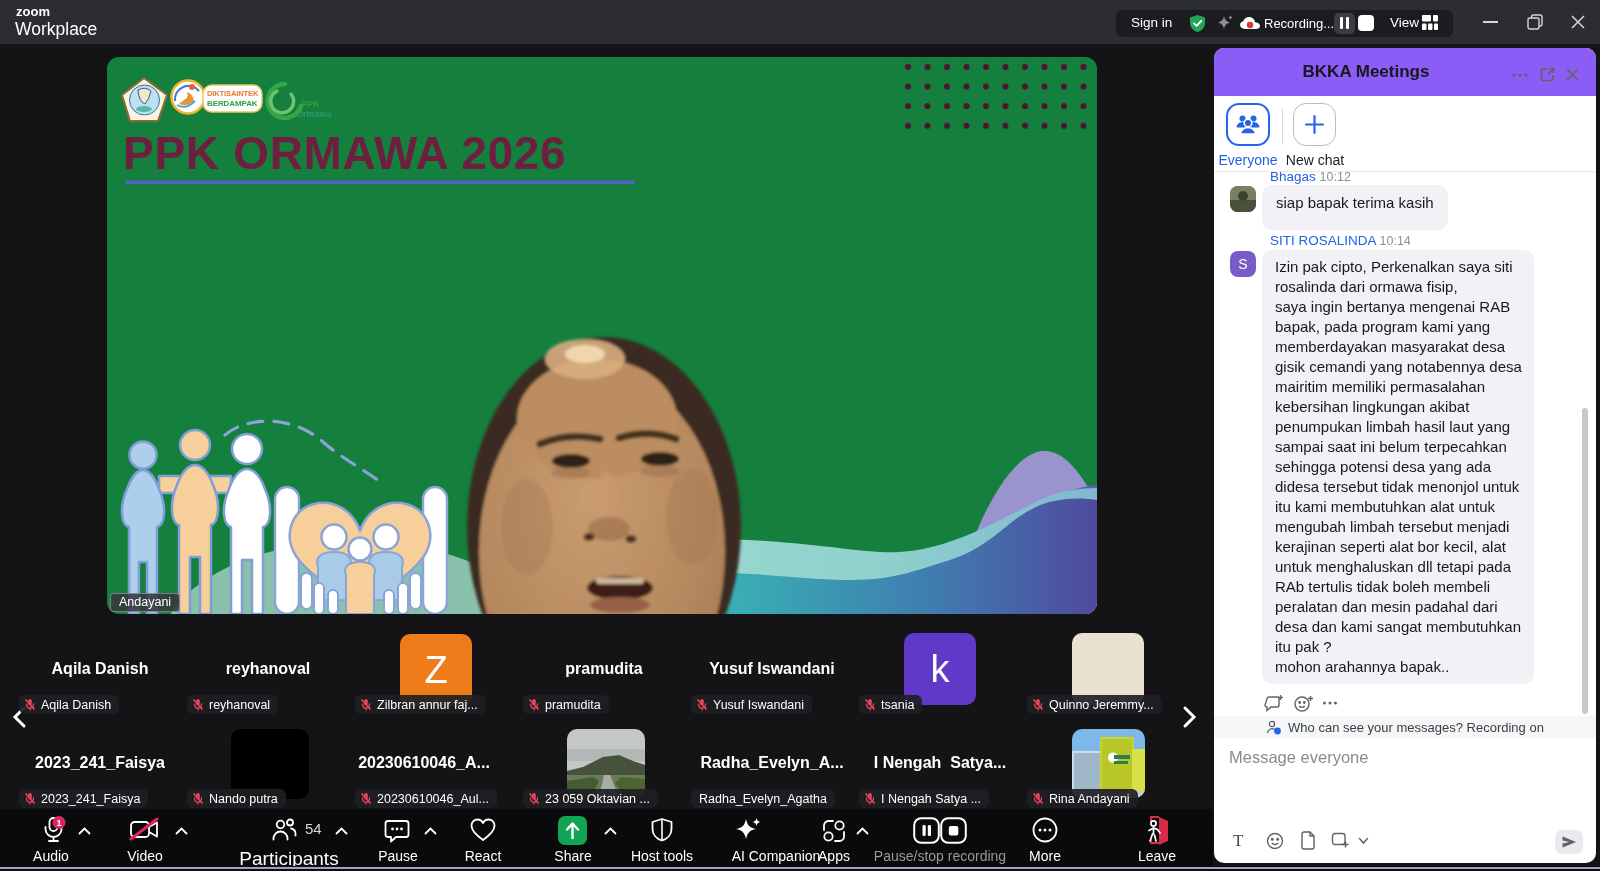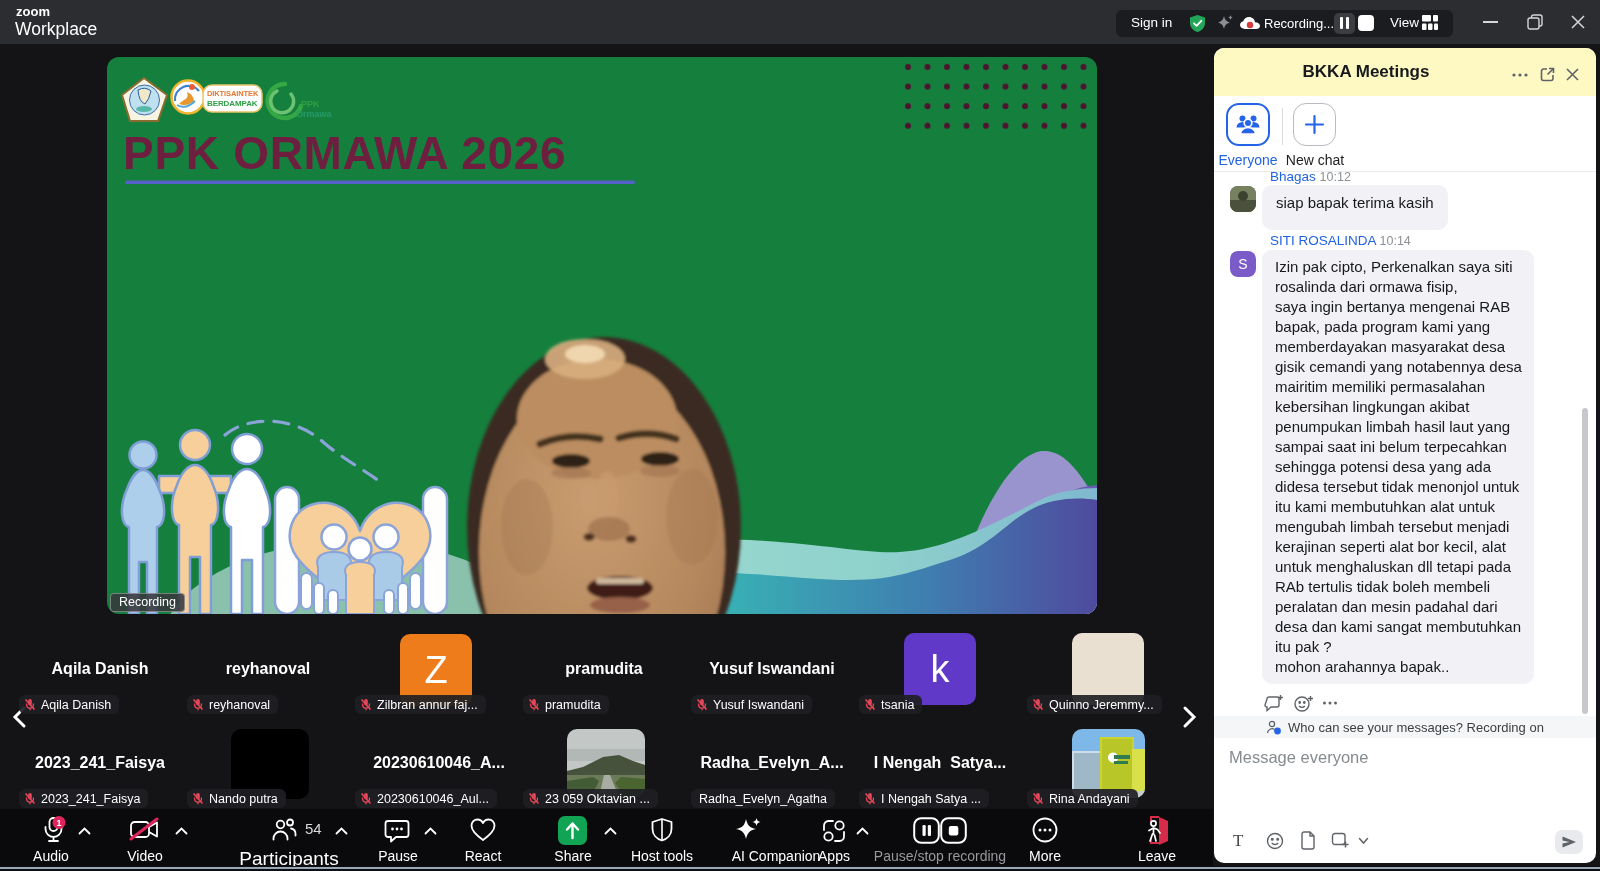--- a/index.html
+++ b/index.html
@@ -17,21 +17,21 @@
   .tile { position:absolute; width:162px; height:88px; border-radius:10px; background:#141417; }
   .tname { position:absolute; width:162px; text-align:center; color:#fff; font-weight:bold; font-size:16px; white-space:nowrap; }
   .plabel { position:absolute; display:inline-flex; align-items:center; background:rgba(32,32,36,.92); border-radius:6px; height:19px; padding:0 8px 0 5px; color:#fff; font-size:12.5px; white-space:nowrap; z-index:5; }
   .plabel svg { margin-right:5px; }
   .pl2 { padding-left:8px; }
   .avatar { position:absolute; width:72px; height:72px; border-radius:10px; display:flex; align-items:center; justify-content:center; color:#fff; }
   
   #toolbar { position:absolute; left:0; top:809px; width:1213px; height:57px; background:#0a0a0c; }
   
   #chat { position:absolute; left:1214px; top:48px; width:382px; height:815px; background:#fff; border-radius:10px; overflow:hidden; }
-  #chat-head { position:absolute; left:0; top:0; width:382px; height:48px; background:#fef9c3;padding-left:47px; }
+  #chat-head { position:absolute; left:0; top:0; width:382px; height:48px; background:#8b5cf6;padding-left:47px; }
   .bubble { position:absolute; background:#f1f1f6; border-radius:10px; color:#17191c; font-size:15px; line-height:20px; }
 </style>
 </head>
 <body>
 
 <div id="topbar">
   <div class="abs" style="left:16px;top:4px;color:#fff;font-size:13px;font-weight:bold;">zoom</div>
   <div class="abs" style="left:15px;top:19px;color:#fff;font-size:17.5px;">Workplace</div>
   <div id="tb-pill"></div>
   <div class="tb-txt" style="left:1131px;font-size:13.5px;top:15px;">Sign in</div>
@@ -177,21 +177,21 @@
     <ellipse cx="553" cy="414" rx="20" ry="6" fill="#9c7150" opacity="0.55"></ellipse>
     <ellipse cx="500" cy="440" rx="11" ry="26" fill="#c89a6e" opacity="0.8"></ellipse>
     <ellipse cx="502" cy="472" rx="21" ry="12" fill="#8f6242" opacity="0.5"></ellipse>
     <ellipse cx="482" cy="480" rx="5.5" ry="4" fill="#4f3220"></ellipse>
     <ellipse cx="524" cy="482" rx="5.5" ry="4" fill="#4f3220"></ellipse>
     <ellipse cx="513" cy="531" rx="33" ry="12" fill="#3f1f16"></ellipse>
     <rect x="489" y="521" width="48" height="6" rx="3" fill="#cdb69a"></rect>
     <ellipse cx="513" cy="548" rx="30" ry="8" fill="#96614a"></ellipse>
   </g>
 </svg>
-<div id="soecipto">Recording</div>
+<div id="soecipto">Andayani</div>
 </div>
 
 
 <div class="tile" style="left:19px;top:626px;"></div>
 <div class="tile" style="left:187px;top:626px;"></div>
 <div class="tile" style="left:355px;top:626px;"></div>
 <div class="tile" style="left:523px;top:626px;"></div>
 <div class="tile" style="left:691px;top:626px;"></div>
 <div class="tile" style="left:859px;top:626px;"></div>
 <div class="tile" style="left:1027px;top:626px;"></div>
@@ -201,21 +201,21 @@
 <div class="tile" style="left:523px;top:720px;"></div>
 <div class="tile" style="left:691px;top:720px;"></div>
 <div class="tile" style="left:859px;top:720px;"></div>
 <div class="tile" style="left:1027px;top:720px;"></div>
 
 <div class="tname" style="left:19px;top:660px;">Aqila Danish</div>
 <div class="tname" style="left:187px;top:660px;">reyhanoval</div>
 <div class="tname" style="left:523px;top:660px;">pramudita</div>
 <div class="tname" style="left:691px;top:660px;">Yusuf Iswandani</div>
 <div class="tname" style="left:19px;top:754px;">2023_241_Faisya</div>
-<div class="tname" style="left:358px;top:754px;">20230610046_A...</div>
+<div class="tname" style="left:343px;top:754px;">20230610046_A...</div>
 <div class="tname" style="left:691px;top:754px;">Radha_Evelyn_A...</div>
 <div class="tname" style="left:859px;top:754px;">I Nengah&nbsp; Satya...</div>
 
 <div class="avatar" style="left:400px;top:634px;background:#ef7c1b;font-size:38px;">Z</div>
 <div class="avatar" style="left:904px;top:633px;background:#6039c8;font-size:38px;">k</div>
 <div class="avatar" style="left:1072px;top:633px;background:#e9e0d2;"></div>
 <div class="avatar" style="left:231px;top:729px;width:78px;height:70px;background:#000;"></div>
 <div class="avatar" style="left:567px;top:729px;width:78px;height:68px;overflow:hidden;">
   <svg width="78" height="68" viewBox="0 0 78 68">
       <rect width="78" height="42" fill="#c3c7c6"></rect>

